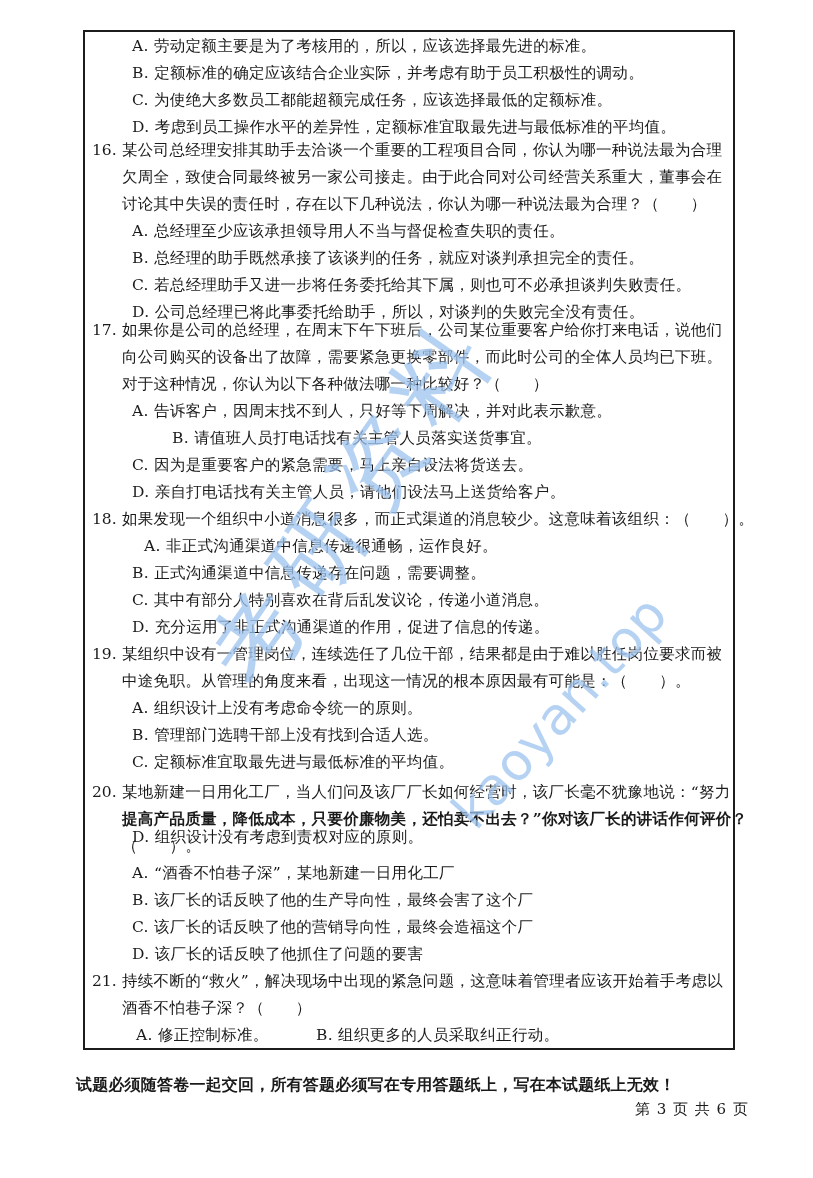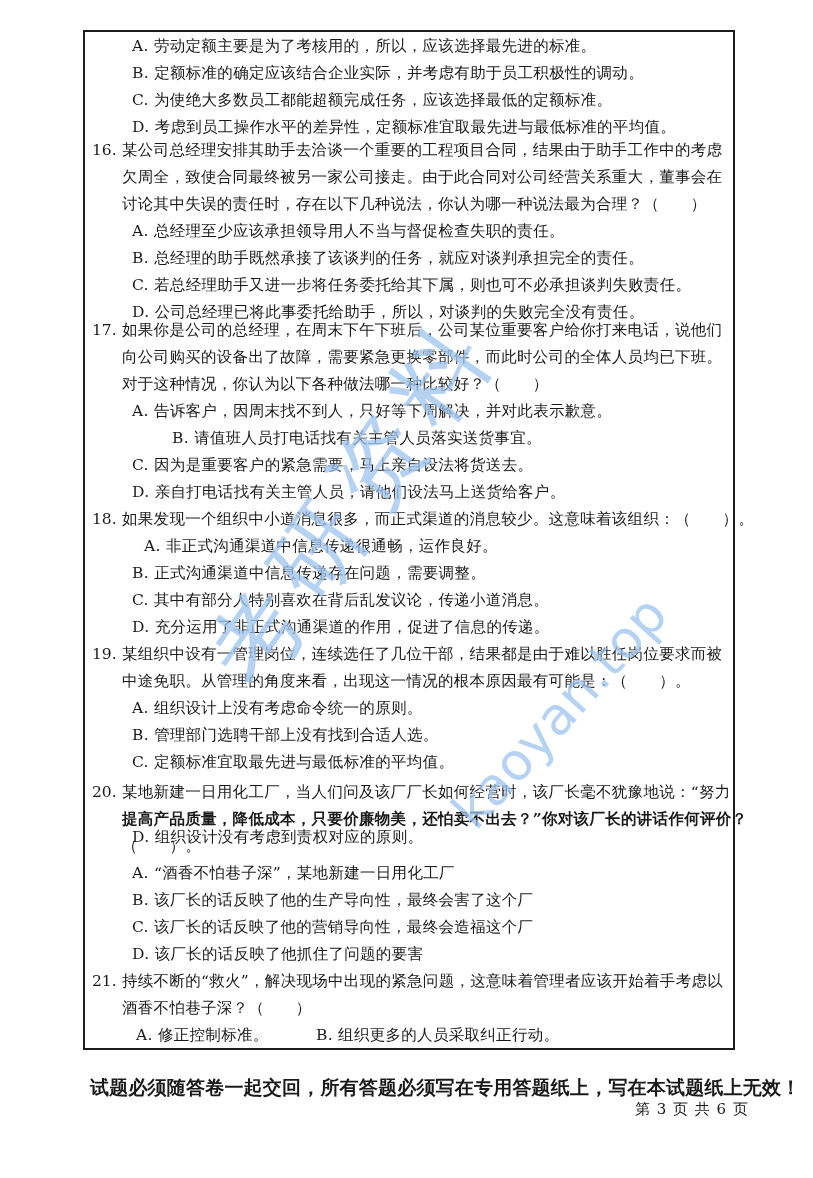--- a/index.html
+++ b/index.html
@@ -10,21 +10,21 @@
   .box {
     position: absolute; left: 83px; top: 30px; width: 652px; height: 1020px;
     border: 2px solid #1c1c1c; box-sizing: border-box;
   }
   .line {
     position: absolute; white-space: nowrap; font-size: 15.5px; line-height: 20px;
     letter-spacing: 0.3px;
   }
   .qnum { position: absolute; font-size: 15.5px; line-height: 20px; }
   .footer-note {
-    position: absolute; left: 90px; top: 1075px; font-size: 19px; font-weight: bold; white-space: nowrap;
+    position: absolute; left: 76px; top: 1075px; font-size: 16px; font-weight: bold; white-space: nowrap;
     letter-spacing: 0.2px;
   }
   .page-num {
     position: absolute; left: 635px; top: 1100px; font-size: 15px; white-space: nowrap; letter-spacing: 1px;
   }
   .wm {
     position: absolute; color: #9ec4f0; opacity: 0.75; pointer-events: none; white-space: nowrap;
     font-family: "DejaVu Sans", sans-serif;
   }
   .wm-cn { left: 180px; top: 640px; font-size: 92px; transform: rotate(-55deg); transform-origin: left top; letter-spacing: 14px; font-weight: 300; }
@@ -34,21 +34,21 @@
 <body>
 
 <div class="box" data-name="question-frame"></div>
 
 <div class="line" style="left:132px;top:36px" data-name="q15-option-a">A. 劳动定额主要是为了考核用的，所以，应该选择最先进的标准。</div>
 <div class="line" style="left:132px;top:63px" data-name="q15-option-b">B. 定额标准的确定应该结合企业实际，并考虑有助于员工积极性的调动。</div>
 <div class="line" style="left:132px;top:90px" data-name="q15-option-c">C. 为使绝大多数员工都能超额完成任务，应该选择最低的定额标准。</div>
 <div class="line" style="left:132px;top:117px" data-name="q15-option-d">D. 考虑到员工操作水平的差异性，定额标准宜取最先进与最低标准的平均值。</div>
 
 <div class="qnum" style="left:92px;top:145px" data-name="q16-number">16.</div>
-<div class="line" style="left:122px;top:145px" data-name="q16-stem-1">某公司总经理安排其助手去洽谈一个重要的工程项目合同，结果由于助手工作中的考虑</div>
+<div class="line" style="left:122px;top:145px" data-name="q16-stem-1">某公司总经理安排其助手去洽谈一个重要的工程项目合同，你认为哪一种说法最为合理</div>
 <div class="line" style="left:122px;top:172px" data-name="q16-stem-2">欠周全，致使合同最终被另一家公司接走。由于此合同对公司经营关系重大，董事会在</div>
 <div class="line" style="left:122px;top:199px" data-name="q16-stem-3">讨论其中失误的责任时，存在以下几种说法，你认为哪一种说法最为合理？（　　）</div>
 <div class="line" style="left:132px;top:226px" data-name="q16-option-a">A. 总经理至少应该承担领导用人不当与督促检查失职的责任。</div>
 <div class="line" style="left:132px;top:253px" data-name="q16-option-b">B. 总经理的助手既然承接了该谈判的任务，就应对谈判承担完全的责任。</div>
 <div class="line" style="left:132px;top:280px" data-name="q16-option-c">C. 若总经理助手又进一步将任务委托给其下属，则也可不必承担谈判失败责任。</div>
 <div class="line" style="left:132px;top:307px" data-name="q16-option-d">D. 公司总经理已将此事委托给助手，所以，对谈判的失败完全没有责任。</div>
 
 <div class="qnum" style="left:92px;top:334px" data-name="q17-number">17.</div>
 <div class="line" style="left:122px;top:334px" data-name="q17-stem-1">如果你是公司的总经理，在周末下午下班后，公司某位重要客户给你打来电话，说他们</div>
 <div class="line" style="left:122px;top:361px" data-name="q17-stem-2">向公司购买的设备出了故障，需要紧急更换零部件，而此时公司的全体人员均已下班。</div>

